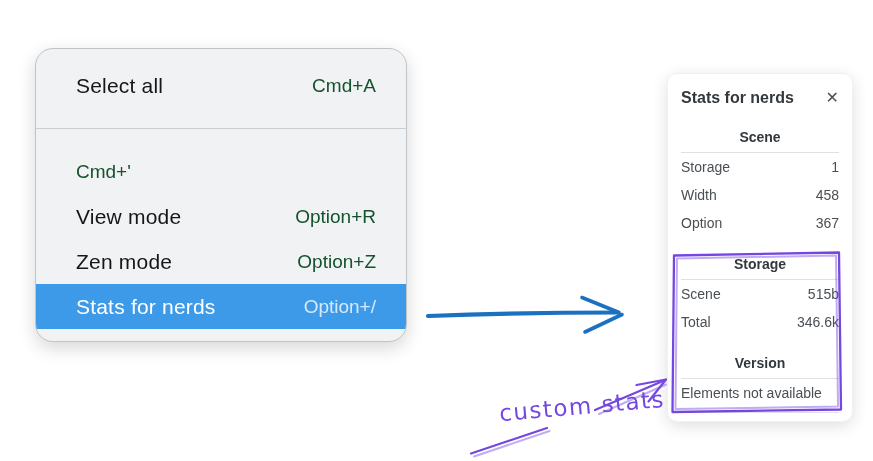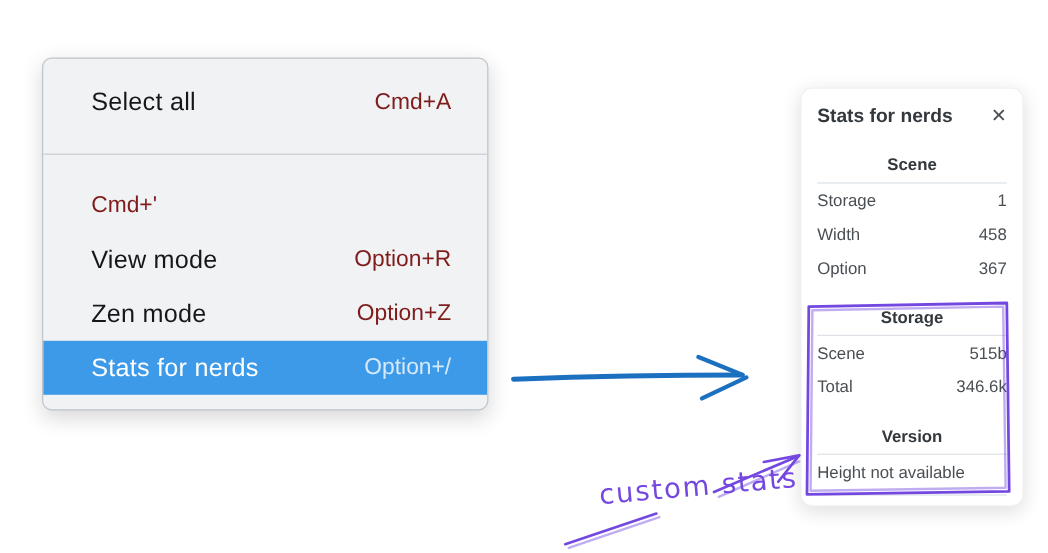--- a/index.html
+++ b/index.html
@@ -6,30 +6,30 @@
   .stage {
     position:relative; width:873px; height:461px; overflow:hidden;
     background:#ffffff;
     font-family:"Liberation Sans", sans-serif;
   }
 
   
   .menu {
     position:absolute; left:35px; top:48px; width:372px;
     background:var(--menu_bg,#f1f2f4);
-    border:1px solid #bfc4c9; border-radius:8px;
+    border:1px solid #bfc4c9; border-radius:18px;
     box-shadow:0 6px 18px rgba(0,0,0,.16);
     padding:14px 0 12px 0; overflow:hidden; box-sizing:border-box;
   }
   .menu-item {
     height:45px; display:flex; align-items:center; justify-content:space-between;
     padding:0 30px 0 40px; cursor:default;
   }
   .mi-label { font-size:21px; color:#151719; letter-spacing:.2px; }
-  .mi-shortcut { font-size:19px; color:#7f1d1d; }
+  .mi-shortcut { font-size:19px; color:#14532d; }
   .menu-item.selected { background:var(--menu_highlight,#3d9ae8); }
   .menu-item.selected .mi-label { color:#ffffff; }
   .menu-item.selected .mi-shortcut { color:rgba(255,255,255,.78); }
   .menu-divider { height:1px; background:#c9ced3; margin:20px 0; }
 
   
   .panel {
     position:absolute; left:667px; top:73px; width:186px; height:349px;
     background:#ffffff; border-radius:10px; box-sizing:border-box;
     border:1px solid #f0f1f3;
@@ -112,21 +112,21 @@
       <span>515b</span>
     </div>
     <div class="stat-row">
       <span>Total</span>
       <span>346.6k</span>
     </div>
 
     <div class="section-heading">Version</div>
     <div class="section-hr"></div>
     <div class="stat-row">
-      <span class="single">Height not available</span>
+      <span class="single">Elements not available</span>
     </div>
     <div class="section-hr"></div>
   </div>
 
   <svg class="overlay" viewBox="0 0 873 461">
 
     <g>
       <path class="stroke-blue" stroke-width="4.2" d="M428 316 Q 523 312.5 618 312.5"></path>
       <path class="stroke-blue" stroke-width="3.6" d="M619 312.5 L582 297.5"></path>
       <path class="stroke-blue" stroke-width="3.6" d="M622 314.5 L585 332"></path>

